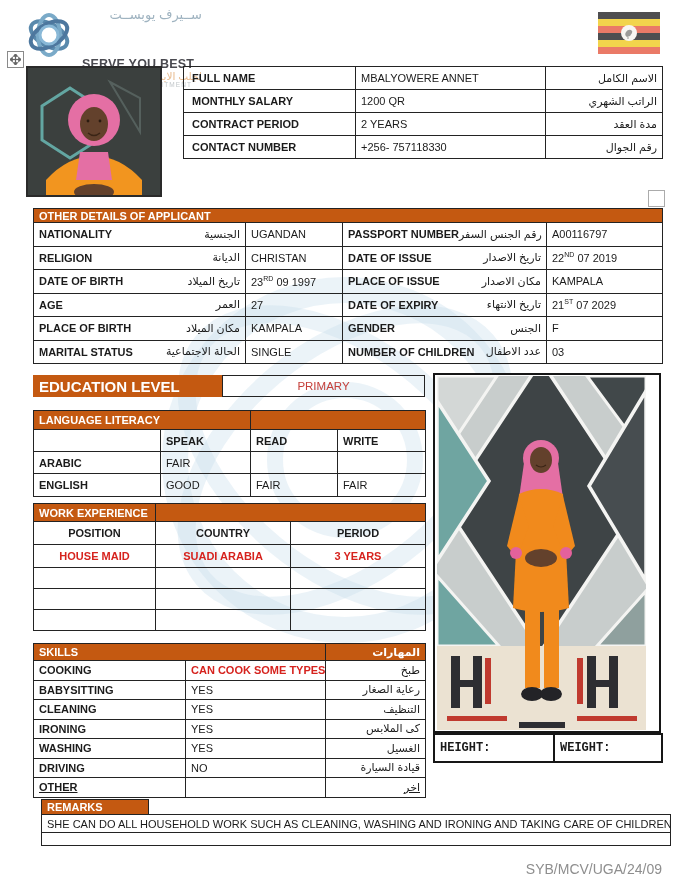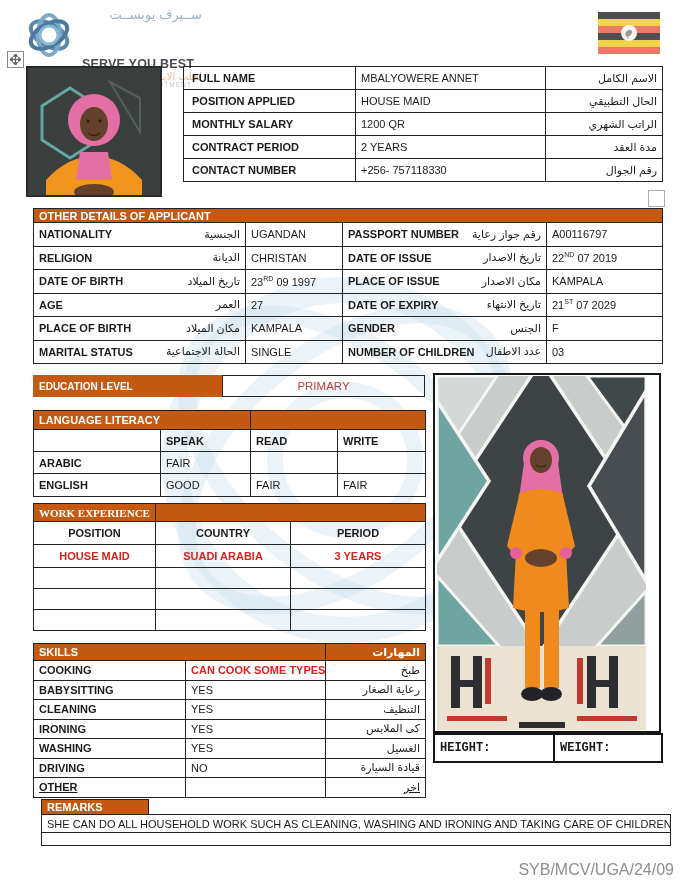--- a/index.html
+++ b/index.html
@@ -23,27 +23,27 @@
   .logo-text{position:absolute;left:82px;top:8px;width:120px;line-height:1.05;}
   .lt1{font-size:13px;color:#9FB3C0;direction:rtl;}
   .lt2{font-size:12.5px;font-weight:bold;color:#4A4A50;letter-spacing:.2px;margin-top:36px;}
   .lt3{font-size:10.5px;color:#E9BD92;direction:rtl;}
   .lt4{font-size:6.5px;color:#C2C7CA;letter-spacing:1.1px;}
   .photo-frame{position:absolute;left:26px;top:66px;width:136px;height:131px;
                border:2px solid #2a2a2a;box-sizing:border-box;background:#3B403E;}
   .body-box{position:absolute;left:433px;top:373px;width:228px;box-sizing:border-box;}
   .body-photo{border:2px solid #161616;height:360px;box-sizing:border-box;background:#fff;position:relative;}
   .hw-table td{border:2px solid #161616;font-weight:bold;font-size:12px;height:26px;font-family:Liberation Mono, monospace;}
-  .footer-ref{position:absolute;top:861px;right:11px;font-size:16px;color:#8E8E8E;}
+  .footer-ref{position:absolute;top:861px;right:23px;font-size:14px;color:#8E8E8E;}
   .corner-sq{position:absolute;left:648px;top:190px;width:15px;height:15px;background:#fff;
              border:1px solid #ABABAB;z-index:2;}
   .move-handle{position:absolute;left:7px;top:51px;width:15px;height:15px;background:#fff;
                border:1px solid #8a8a8a;z-index:2;display:flex;align-items:center;justify-content:center;}
   .edu-row{position:absolute;left:33px;top:375px;width:392px;height:22px;display:flex;box-sizing:border-box;}
-  .edu-hdr{width:189px;background:#C45911;color:#fff;font-weight:bold;font-size:10px;
+  .edu-hdr{width:189px;background:#C45911;color:#fff;font-weight:bold;font-size:15px;
            display:flex;align-items:center;padding-left:6px;box-sizing:border-box;}
   .edu-val{width:203px;border:1px solid #232323;box-sizing:border-box;display:flex;
            align-items:center;justify-content:center;font-size:11.5px;}
 </style>
 </head>
 <body>
 
 <div class="page">
 
   <svg class="wm" width="500" height="490" viewBox="0 0 500 490">
@@ -117,25 +117,20 @@
         <col style="width:190px">
         <col style="width:117px">
       </colgroup>
     <tbody>
     <tr style="height:23px;">
       <td class="b" style="padding-left:8px">FULL NAME</td>
       <td>MBALYOWERE ANNET</td>
       <td class="ar">الاسم الكامل</td>
     </tr>
     <tr style="height:23px;">
-      <td class="b" style="padding-left:8px">POSITION APPLIED</td>
-      <td>HOUSE MAID</td>
-      <td class="ar">الحال التطبيقي</td>
-    </tr>
-    <tr style="height:23px;">
       <td class="b" style="padding-left:8px">MONTHLY SALARY</td>
       <td>1200 QR</td>
       <td class="ar">الراتب الشهري</td>
     </tr>
     <tr style="height:23px;">
       <td class="b" style="padding-left:8px">CONTRACT PERIOD</td>
       <td>2 YEARS</td>
       <td class="ar">مدة العقد</td>
     </tr>
     <tr style="height:23px;">
@@ -163,21 +158,21 @@
       <td>
             <div class="lblflex">
         <span class="b">NATIONALITY</span>
         <span class="ar">الجنسية</span>
             </div>
           </td>
       <td>UGANDAN</td>
       <td>
             <div class="lblflex">
         <span class="b">PASSPORT NUMBER</span>
-        <span class="ar">رقم جواز رعاية</span>
+        <span class="ar">رقم الجنس السفر</span>
             </div>
           </td>
       <td>A00116797</td>
     </tr>
     <tr style="height:23.5px;">
       <td>
             <div class="lblflex">
         <span class="b">RELIGION</span>
         <span class="ar">الديانة</span>
             </div>
@@ -296,21 +291,21 @@
   </tbody>
     </table>
 
   <table class="abs z1" style="left:33px;top:503px;width:392px;">
     <colgroup>
         <col style="width:122px">
         <col style="width:135px">
         <col style="width:135px">
       </colgroup>
     <tbody>
-        <tr style="height:18px;font-family:Liberation Serif, serif;">
+        <tr style="height:18px;">
       <td class="hdr">WORK EXPERIENCE</td>
       <td class="hdr" colspan="2"></td>
     </tr>
     <tr style="height:23px;">
       <td class="b ctr">POSITION</td>
       <td class="b ctr">COUNTRY</td>
       <td class="b ctr">PERIOD</td>
     </tr>
     <tr style="height:23px;">
       <td class="red ctr">HOUSE MAID</td>

